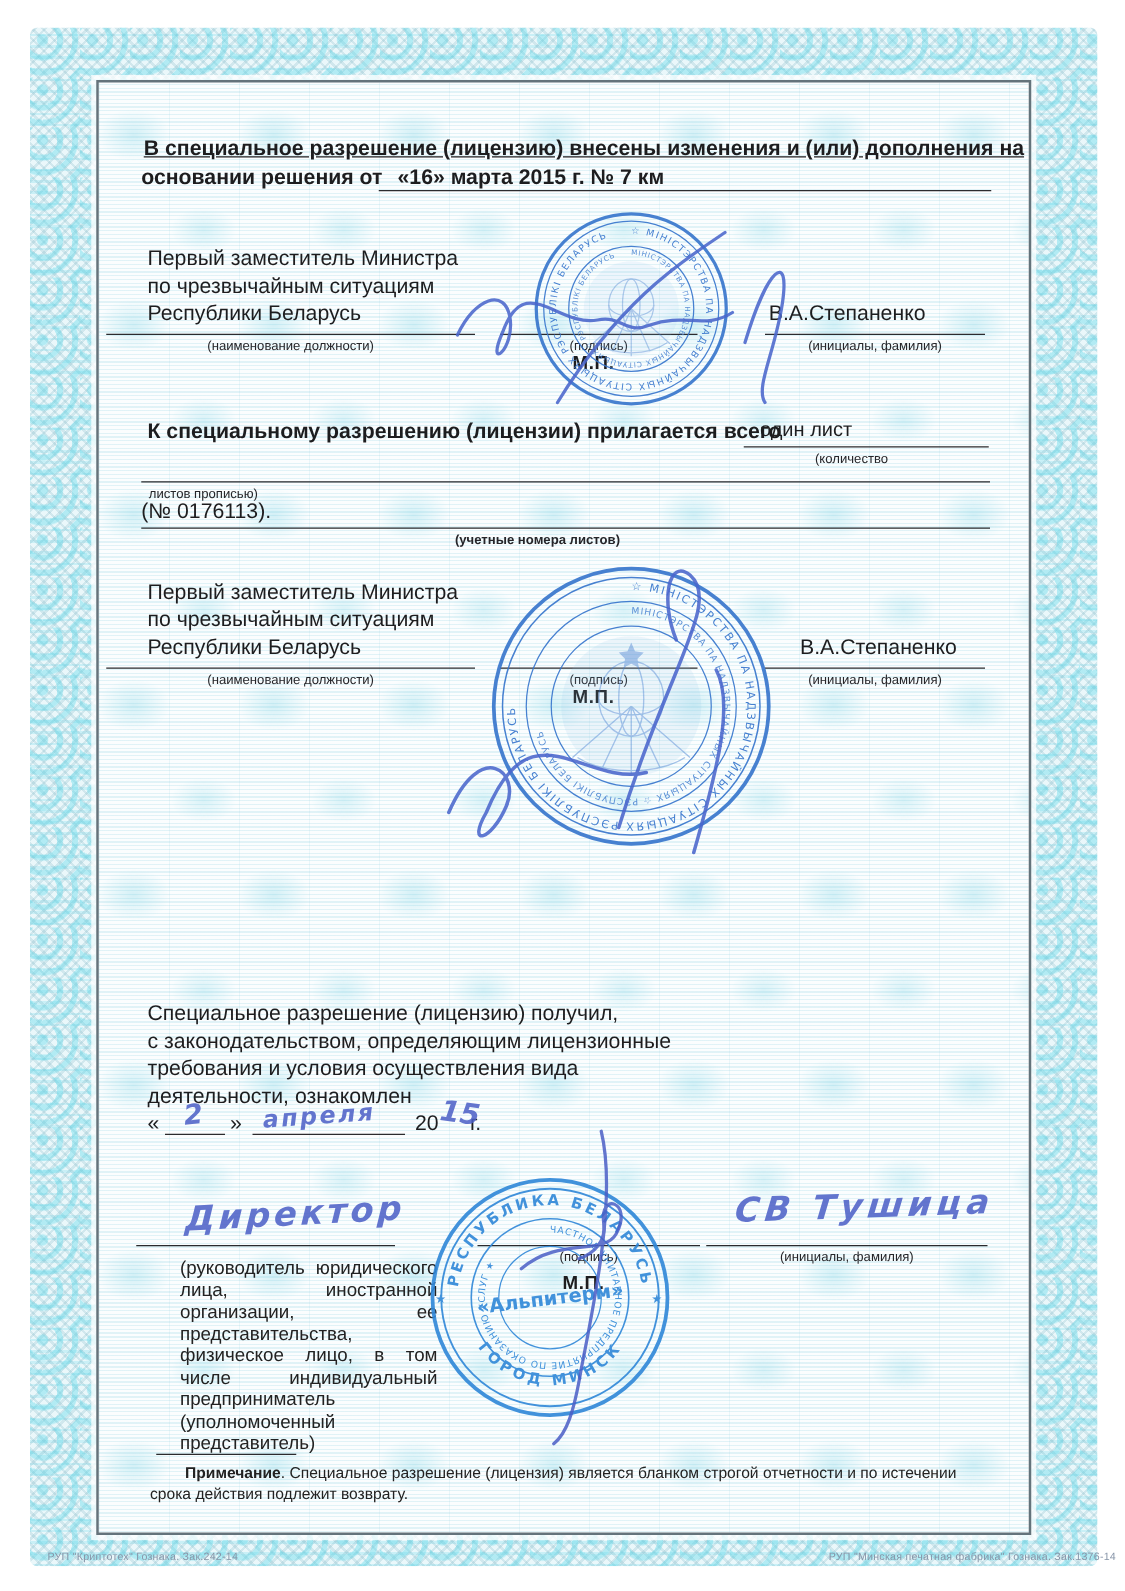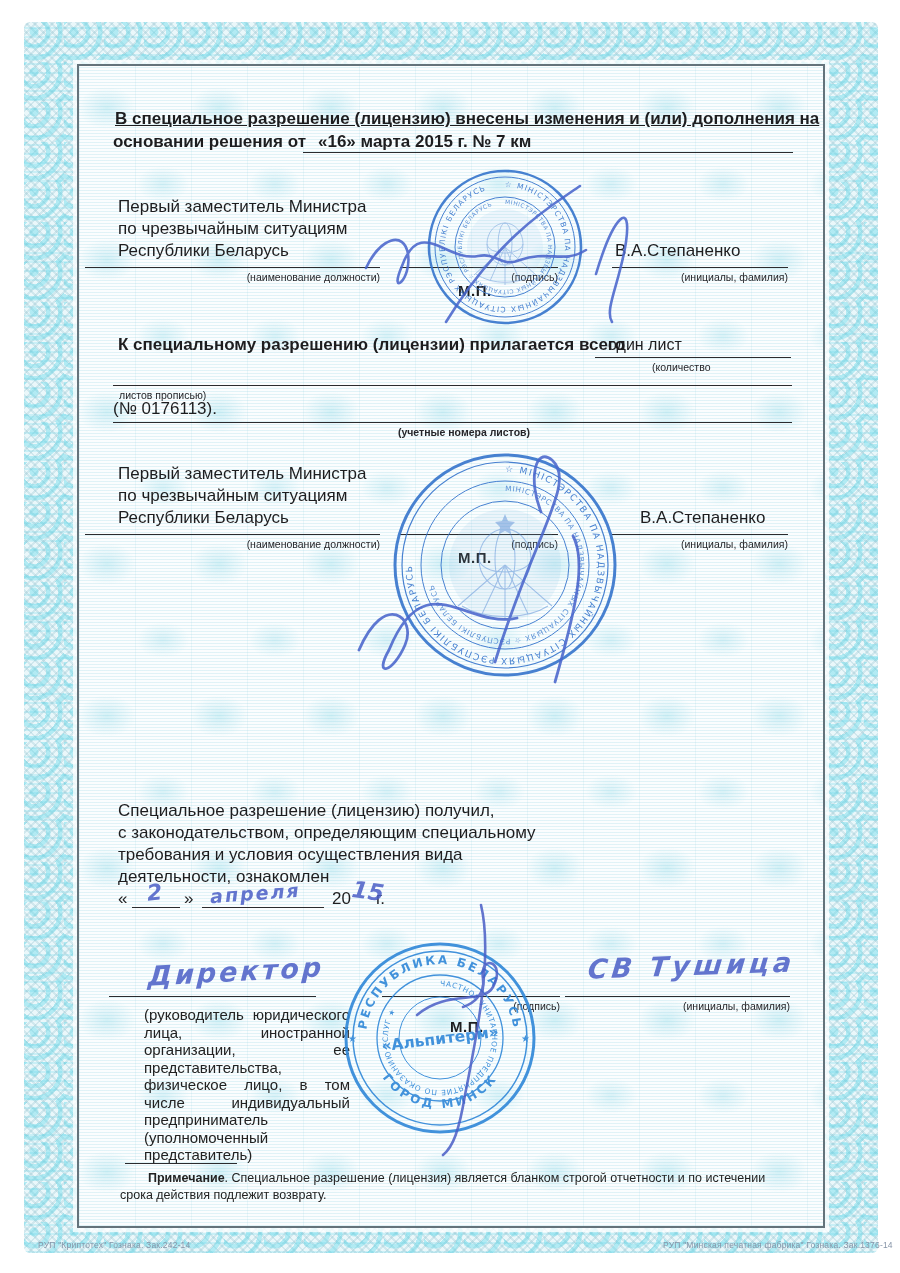--- a/index.html
+++ b/index.html
@@ -24,21 +24,21 @@
       radial-gradient(ellipse 42px 30px at 28px 42px, rgba(120,210,228,.30), rgba(120,210,228,0) 70%),
       radial-gradient(ellipse 38px 26px at 84px 118px, rgba(120,210,228,.26), rgba(120,210,228,0) 70%),
       repeating-linear-gradient(90deg, rgba(130,200,216,.14) 0 1px, rgba(130,200,216,0) 1px 56px),
       repeating-linear-gradient(0deg, rgba(130,205,222,.22) 0 1px, rgba(130,205,222,0) 1px 3px);
     background-size:112px 152px,112px 152px,auto,auto;}
   .t{position:absolute;white-space:nowrap;z-index:2;}
   .b{font-weight:bold;}
   .fs17{font-size:17px;line-height:22px;}
   .cap{font-size:10.5px;color:#26262a;z-index:2;position:absolute;text-align:right;}
   .u{position:absolute;border-bottom:1.6px solid #2b2b2e;height:0;z-index:2;}
-  .center{}
+  .center{text-align:center;}
   .mp{font-size:15px;font-weight:bold;letter-spacing:.5px;}
   .stamp{position:absolute;z-index:3;opacity:.9;}
   .inkSvg{position:absolute;z-index:4;}
   .hand{position:absolute;z-index:4;color:#4a5ec6;
         font-family:"DejaVu Sans","Liberation Sans",sans-serif;
         font-style:italic;font-weight:bold;opacity:.85;}
   .para{position:absolute;z-index:2;font-size:15px;line-height:17.5px;
         text-align:justify;white-space:normal;color:#222;margin-left:11px;}
   .note{position:absolute;z-index:2;font-size:12.5px;line-height:17px;white-space:normal;
         text-indent:28px;color:#222;}
@@ -161,21 +161,21 @@
 
   <svg class="inkSvg" style="left:345px;top:440px;" width="330" height="250" viewBox="0 0 330 250">
     <g stroke="#4a66cc" stroke-width="2.8" fill="none" stroke-linecap="round" opacity=".88">
       <path d="M14,210 C40,150 72,178 60,205 C48,233 28,238 44,210 C80,122 122,190 172,178"></path>
       <path d="M150,222 C190,92 232,42 207,20 C190,6 183,40 196,72"></path>
       <path d="M210,242 C230,172 242,122 228,96"></path>
     </g>
   </svg>
 
   <div class="t fs17" style="left:118px;top:800px;">Специальное разрешение (лицензию) получил,</div>
-  <div class="t fs17" style="left:118px;top:822px;">с законодательством, определяющим специальному</div>
+  <div class="t fs17" style="left:118px;top:822px;">с законодательством, определяющим лицензионные</div>
   <div class="t fs17" style="left:118px;top:844px;">требования и условия осуществления вида</div>
   <div class="t fs17" style="left:118px;top:866px;">деятельности, ознакомлен</div>
 
   <div class="t fs17" style="left:118px;top:888px;">«</div>
   <div class="u" style="left:132px;top:907px;width:48px;"></div>
   <div class="hand" style="left:147px;top:880px;font-size:22px;transform:rotate(-6deg);">2</div>
   <div class="t fs17" style="left:184px;top:888px;">»</div>
   <div class="u" style="left:202px;top:907px;width:122px;"></div>
   <div class="hand" style="left:210px;top:882px;font-size:19px;transform:rotate(-4deg);letter-spacing:2px;">апреля</div>
   <div class="t fs17" style="left:332px;top:888px;">20</div>

